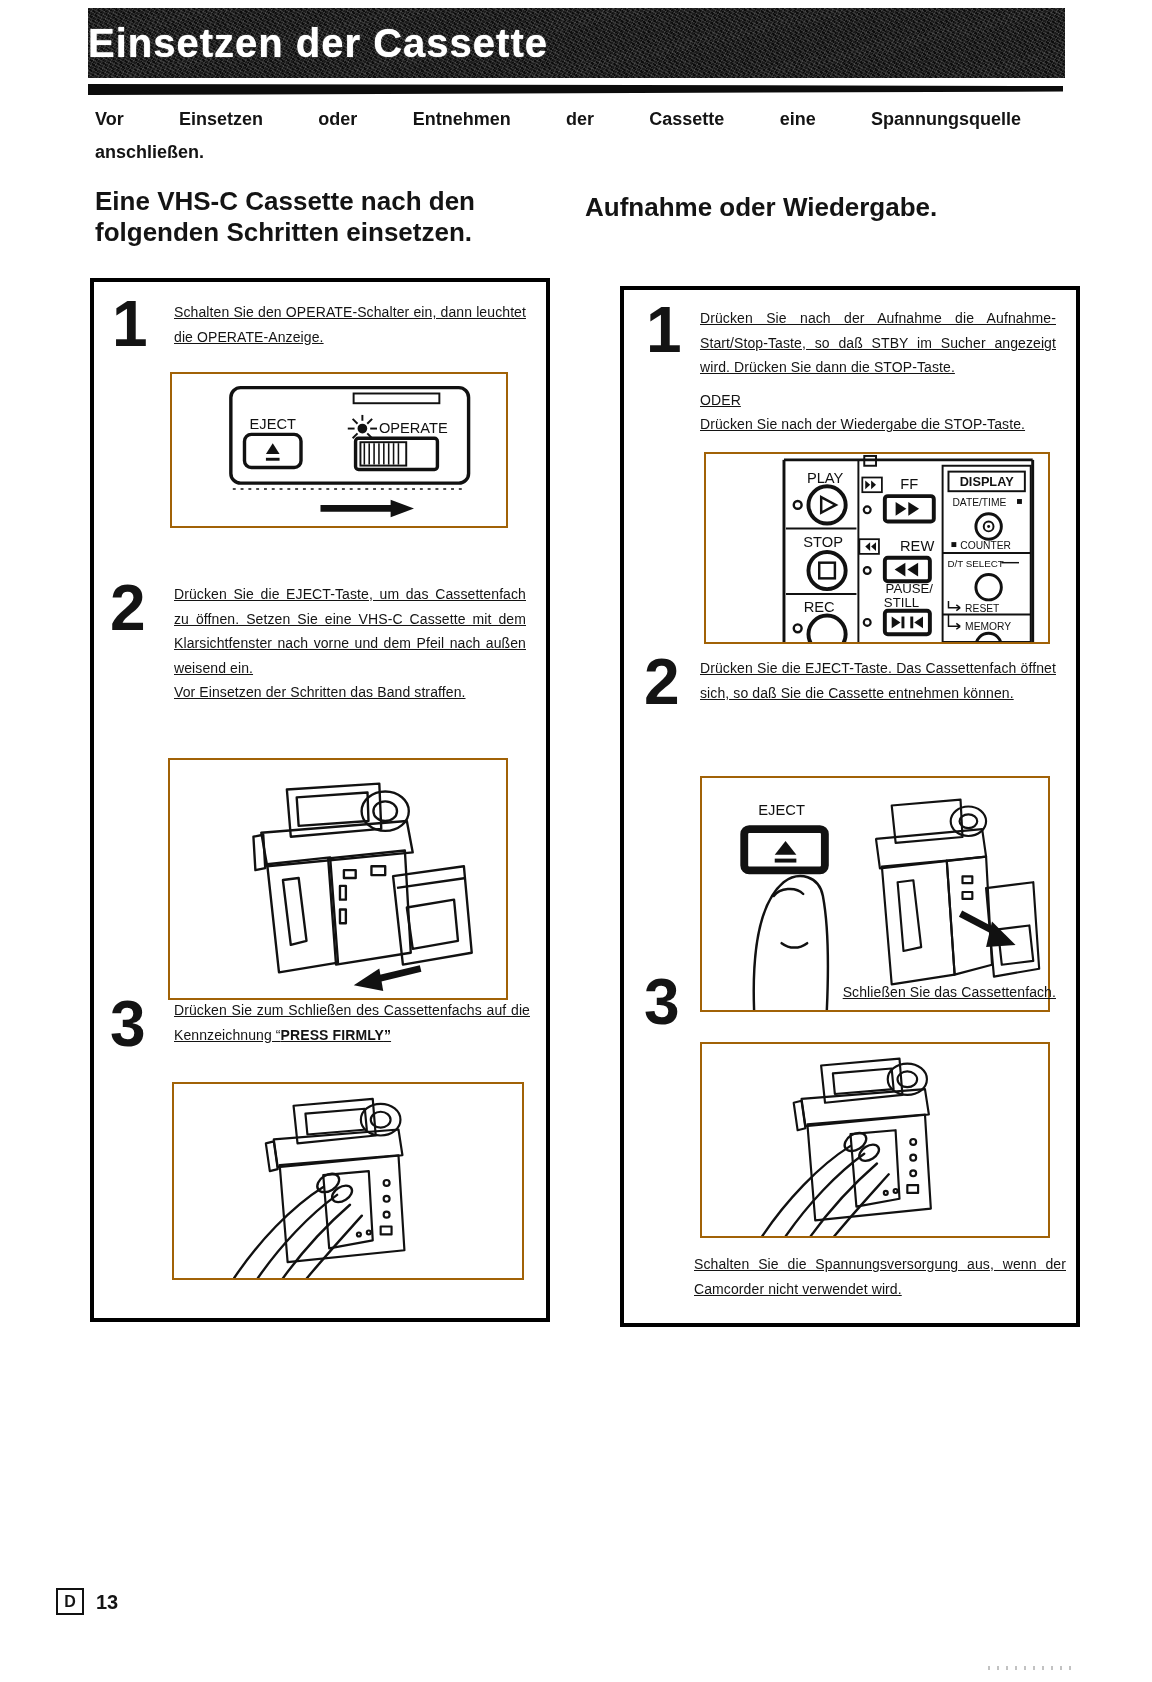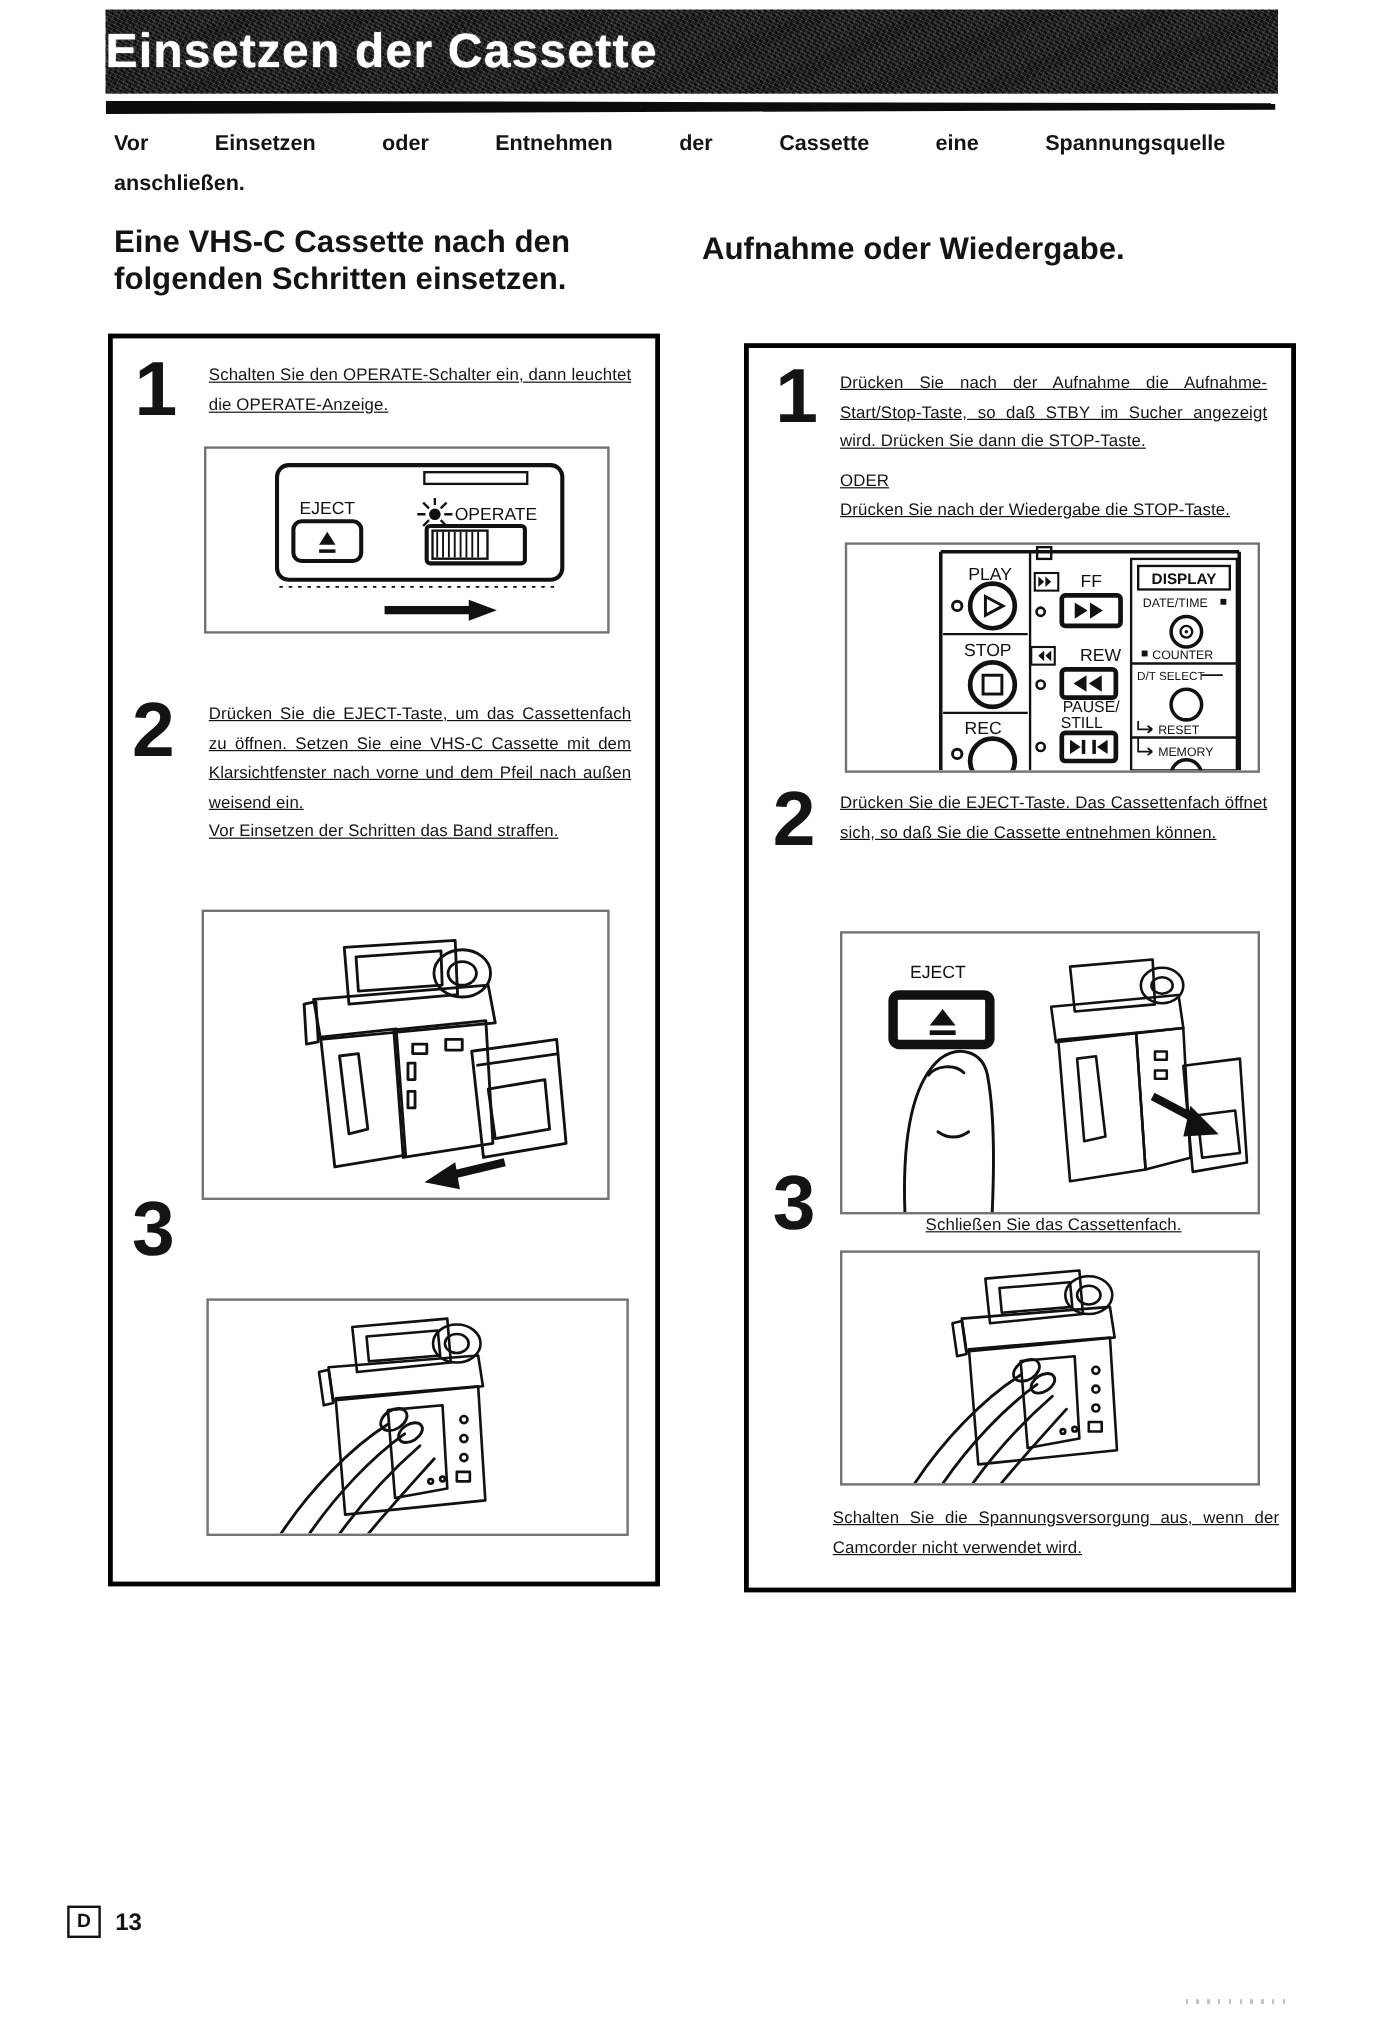--- a/index.html
+++ b/index.html
@@ -38,21 +38,21 @@
   
   .step-box { position:absolute; border:4px solid #000; background:#fff; }
   .box-left  { left:90px;  top:278px; width:460px; height:1044px; }
   .box-right { left:620px; top:286px; width:460px; height:1041px; }
   .step-num { position:absolute; font-size:64px; font-weight:bold; line-height:0.95;
     font-stretch:condensed; }
   .step-text { position:absolute; font-size:14px; line-height:24.5px; text-align:justify;
     letter-spacing:0.1px;text-decoration:underline; }
   .step-text .b { font-weight:bold; }
   .oder-line { margin-top:8px; text-align:left; }
-  .illus { position:absolute; border:2px solid #737373; background:#fff; overflow:hidden; }
+  .illus { position:absolute; border:2px solid #a16207; background:#fff; overflow:hidden; }
   .illus svg { width:100%; height:100%; display:block; }
   svg text { font-family:"Liberation Sans", sans-serif; fill:#111; }
   
   .page-marker-box {
     position:absolute; left:56px; top:1588px; width:28px; height:27px;
     border:2px solid #111; display:flex; align-items:center; justify-content:center;
     font-size:16px; font-weight:bold;
   }
   .page-number { position:absolute; left:96px; top:1591px; font-size:20px; font-weight:bold; }
   .scan-artifact { position:absolute; left:988px; top:1666px; width:90px; height:4px;
@@ -190,20 +190,23 @@
         <line x1="230" y1="130" x2="300" y2="120"></line>
       </g>
       <g>
         <line x1="254" y1="212" x2="208" y2="223" stroke="#111" stroke-width="7"></line>
         <polygon points="212,212 186,229 216,235" fill="#111"></polygon>
       </g>
     </svg>
   </div>
 
   <div class="step-num" style="left:16px; top:712px;">3</div>
+  <div class="step-text" style="left:80px; top:716px; width:356px;">
+    <span>Drücken Sie zum Schließen des Cassettenfachs auf die Kennzeichnung “</span><span class="b">PRESS FIRMLY</span><span class="b">”</span>
+  </div>
 
   <div class="illus" style="left:78px; top:800px; width:352px; height:198px;">
     <svg viewBox="0 0 350 196">
       <use href="#camHand"></use>
     </svg>
   </div>
 </div>
 
 <div class="step-box box-right">
 
@@ -333,21 +336,21 @@
         <path d="M148,150 L180,146 L184,182 L152,186 Z"></path>
       </g>
       <g>
         <line x1="262" y1="138" x2="300" y2="158" stroke="#111" stroke-width="7"></line>
         <polygon points="294,146 318,170 288,172" fill="#111"></polygon>
       </g>
     </svg>
   </div>
 
   <div class="step-num" style="left:20px; top:682px;">3</div>
-  <div class="step-text" style="left:76px; top:718px; width:356px; text-align:center;">Schließen Sie das Cassettenfach.</div>
+  <div class="step-text" style="left:76px; top:690px; width:356px; text-align:right;">Schließen Sie das Cassettenfach.</div>
 
   <div class="illus" style="left:76px; top:752px; width:350px; height:196px;">
     <svg viewBox="0 0 350 196">
       <use href="#camHand"></use>
     </svg>
   </div>
 
   <div class="step-text" style="left:70px; top:962px; width:372px;">Schalten Sie die Spannungsversorgung aus, wenn der Camcorder nicht verwendet wird.</div>
 </div>
 

